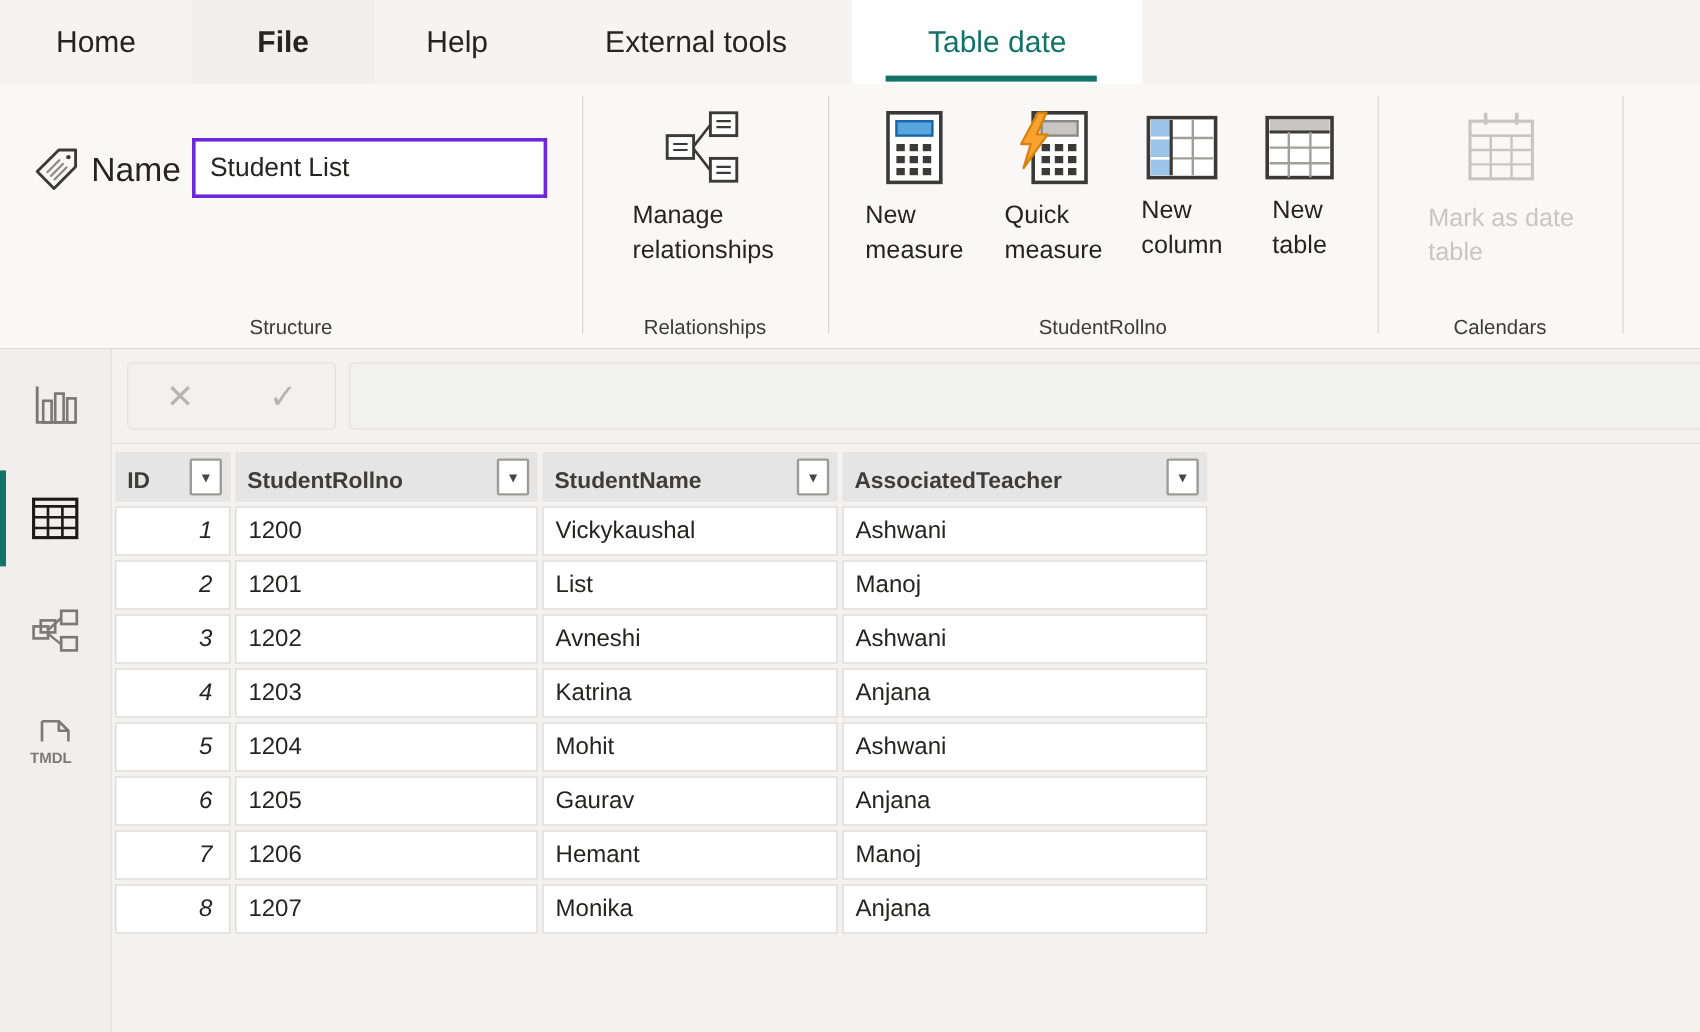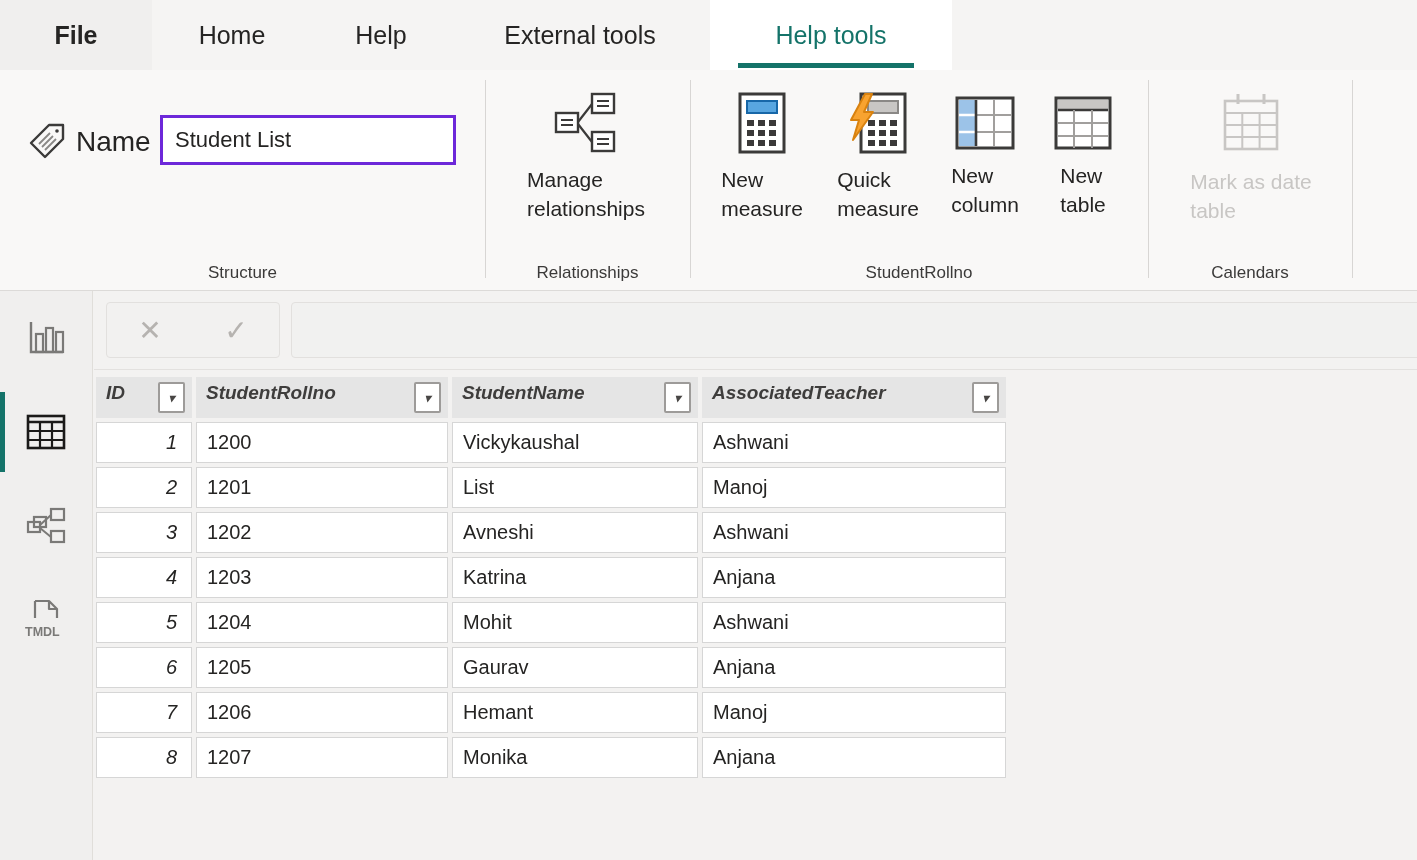--- a/index.html
+++ b/index.html
@@ -44,37 +44,37 @@
             font-size:20px; padding:0 12px; font-family:"Liberation Sans",sans-serif; color:#252423; }
   .fsep { position:absolute; left:0; top:78px; width:1323px; height:1px; background:#e3e1df; }
 
   
   .grid { position:absolute; left:-2px; top:82px; border-collapse:separate; border-spacing:4px; }
   .grid th { background:#e5e5e5; height:41px; padding:0 7px 0 10px; font-size:19px; font-weight:700; color:#3e3d3c; text-align:left; }
   .grid th:nth-child(1), .grid td:nth-child(1) { width:96px; min-width:96px; }
   .grid th:nth-child(2), .grid td:nth-child(2) { width:252px; min-width:252px; }
   .grid th:nth-child(3), .grid td:nth-child(3) { width:246px; min-width:246px; }
   .grid th:nth-child(4), .grid td:nth-child(4) { width:304px; min-width:304px; }
-  .hwrap { display:flex; align-items:flex-start; justify-content:space-between; gap:8px;font-style:italic; }
+  .hwrap { display:flex; align-items:flex-end; justify-content:space-between; gap:8px; }
   .filter { width:27px; height:31px; background:#fff; border:2px solid #9d9b99; border-radius:2px; flex:0 0 auto;
             display:flex; align-items:center; justify-content:center; font-size:12px; color:#484644; }
   .grid td { background:#fff; border:1px solid #d6d6d6; height:41px; padding:0 10px; font-size:20px; color:#252423; }
   .grid td.c0 { text-align:right; font-style:italic; padding-right:14px; }
 </style>
 </head>
 <body>
 
 <div class="stage">
 
   <div class="tabbar">
+    <div class="tab tab-home">Home</div>
     <div class="tab tab-file">File</div>
-    <div class="tab tab-home">Home</div>
     <div class="tab tab-help">Help</div>
     <div class="tab tab-external">External tools</div>
-    <div class="tab tab-tabletools">Help tools</div>
+    <div class="tab tab-tabletools">Table date</div>
   </div>
 
   <div class="ribbon">
     <div class="vdiv" style="left:485px;"></div>
     <div class="vdiv" style="left:690px;"></div>
     <div class="vdiv" style="left:1148px;"></div>
     <div class="vdiv" style="left:1352px;"></div>
 
     <svg class="tag-icon" width="42" height="42" viewBox="0 0 42 42">
       <path d="M5 23 L23 5 L37 5 L37 19 L19 37 Z" fill="none" stroke="#3b3a39" stroke-width="2.4" stroke-linejoin="round"></path>

